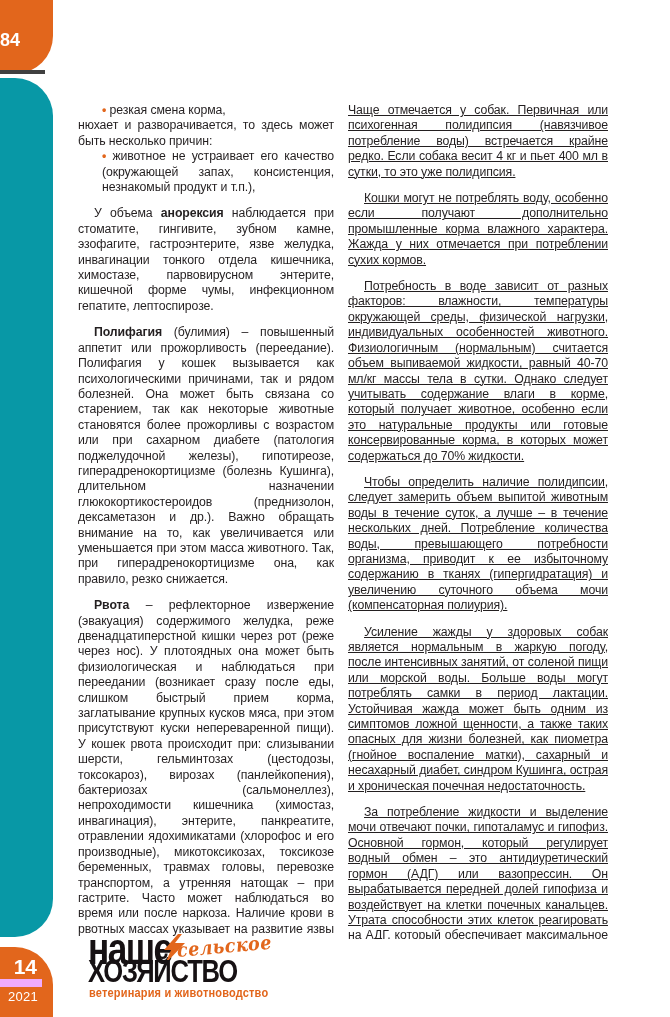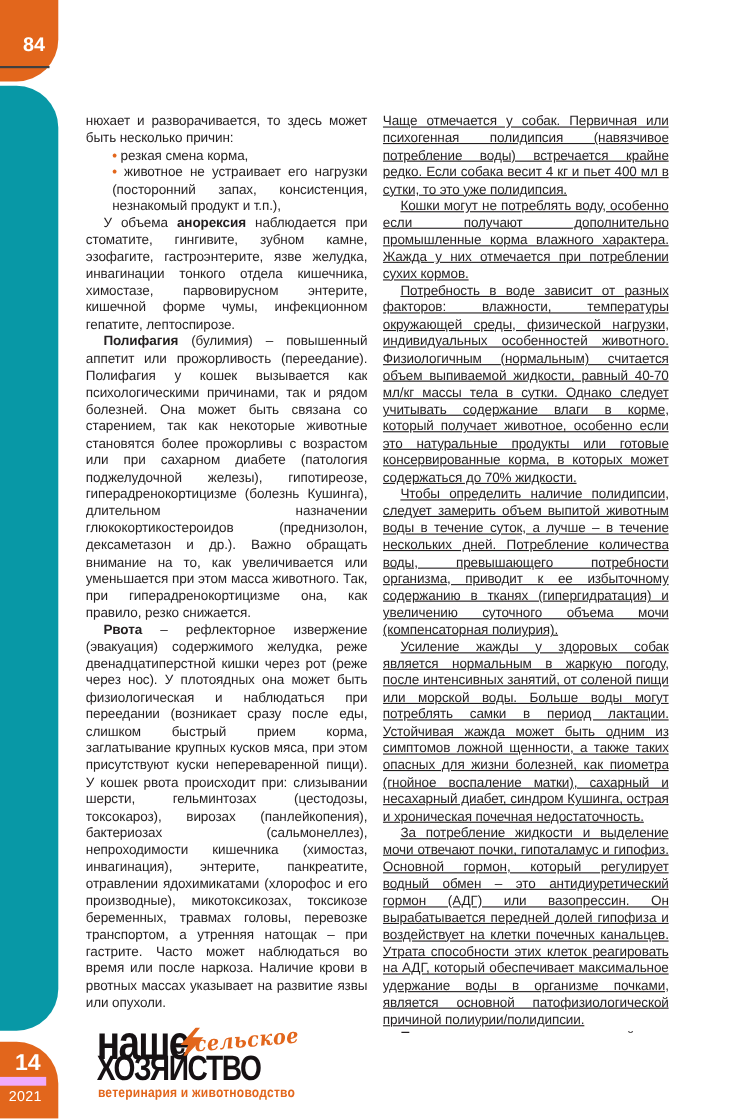--- a/index.html
+++ b/index.html
@@ -11,22 +11,22 @@
   .page{
     position:relative;width:670px;height:1017px;background:#ffffff;
     font-family:"Liberation Sans", sans-serif;overflow:hidden;
   }
   
   .tab-top{
     position:absolute;left:0;top:0;width:53px;height:74px;
     background:var(--orange);border-bottom-right-radius:38px;
   }
   .pagenum-wrap{
-    position:absolute;left:0;top:31px;width:41px;text-align:right;
-    color:#fff;border-bottom:2px solid #404040;padding:0 4px 9px 0;
+    position:absolute;left:0;top:31px;width:41px;text-align:left;
+    color:#fff;border-bottom:4px solid #404040;padding:0 4px 20px 0;
   }
   .pagenum{font-size:18px;font-weight:bold;line-height:1.05;}
   .teal-bar{
     position:absolute;left:0;top:78px;width:53px;height:859px;
     background:var(--teal);
     border-top-right-radius:38px;border-bottom-right-radius:38px;
   }
   .tab-bottom{
     position:absolute;left:0;top:947px;width:53px;height:70px;
     background:var(--orange);border-top-right-radius:38px;
@@ -43,21 +43,21 @@
 
   
   .col{
     position:absolute;top:103px;height:836px;overflow:hidden;
     color:var(--body_text);font-size:12.3px;line-height:15.4px;
     letter-spacing:-0.1px;text-align:justify;
   }
   .col-left{left:78px;width:256px;}
   .col-right{left:348px;width:260px;text-decoration:underline;}
   .para{margin:0;}
-  .para.indent{text-indent:16px;}
+  .para.indent{text-indent:16px;margin-top:11px;}
   .para.bullet{padding-left:24px;}
   .para.bullet::before{content:"\2022\a0";color:var(--orange);font-weight:bold;}
   .para strong{font-weight:bold;}
 
   
   .logo{position:absolute;left:88px;top:934px;width:180px;height:66px;}
   .logo>div{position:absolute;white-space:nowrap;}
   .logo-nashe{
     left:0;top:1px;color:#161113;font-size:44px;font-weight:bold;line-height:0.62;
     letter-spacing:-2px;transform:scaleX(0.80);transform-origin:left top;
@@ -92,23 +92,23 @@
 
   <div class="tab-bottom">
     <div class="issue-wrap">
       <div class="issue-num">14</div>
       <div class="issue-year">2021</div>
     </div>
   </div>
 
 
   <div id="col-left" class="col col-left">
+      <p class="para bullet"><span>резкая смена корма,</span></p>
       <p class="para plain"><span>нюхает и разворачивается, то здесь может быть несколько причин:</span></p>
-      <p class="para bullet"><span>резкая смена корма,</span></p>
-      <p class="para bullet"><span>животное не устраивает его нагрузки (посторонний запах, консистенция, незнакомый продукт и т.п.),</span></p>
+      <p class="para bullet"><span>животное не устраивает его качество (окружающей запах, консистенция, незнакомый продукт и т.п.),</span></p>
       <p class="para indent"><span>У объема </span><strong>анорексия</strong><span> наблюдается при стоматите, гингивите, зубном камне, эзофагите, гастроэнтерите, язве желудка, инвагинации тонкого отдела кишечника, химостазе, парвовирусном энтерите, кишечной форме чумы, инфекционном гепатите, лептоспирозе.</span></p>
       <p class="para indent"><strong>Полифагия</strong><span> (булимия) – повышенный аппетит или прожорливость (переедание). Полифагия у кошек вызывается как психологическими причинами, так и рядом болезней. Она может быть связана со старением, так как некоторые животные становятся более прожорливы с возрастом или при сахарном диабете (патология поджелудочной железы), гипотиреозе, гиперадренокортицизме (болезнь Кушинга), длительном назначении глюкокортикостероидов (преднизолон, дексаметазон и др.). Важно обращать внимание на то, как увеличивается или уменьшается при этом масса животного. Так, при гиперадренокортицизме она, как правило, резко снижается.</span></p>
       <p class="para indent"><strong>Рвота</strong><span> – рефлекторное извержение (эвакуация) содержимого желудка, реже двенадцатиперстной кишки через рот (реже через нос). У плотоядных она может быть физиологическая и наблюдаться при переедании (возникает сразу после еды, слишком быстрый прием корма, заглатывание крупных кусков мяса, при этом присутствуют куски непереваренной пищи). У кошек рвота происходит при: слизывании шерсти, гельминтозах (цестодозы, токсокароз), вирозах (панлейкопения), бактериозах (сальмонеллез), непроходимости кишечника (химостаз, инвагинация), энтерите, панкреатите, отравлении ядохимикатами (хлорофос и его производные), микотоксикозах, токсикозе беременных, травмах головы, перевозке транспортом, а утренняя натощак – при гастрите. Часто может наблюдаться во время или после наркоза. Наличие крови в рвотных массах указывает на развитие язвы или опухоли.</span></p>
     </div>
   <div id="col-right" class="col col-right">
       <p class="para plain"><span>Чаще отмечается у собак. Первичная или психогенная полидипсия (навязчивое потребление воды) встречается крайне редко. Если собака весит 4 кг и пьет 400 мл в сутки, то это уже полидипсия.</span></p>
       <p class="para indent"><span>Кошки могут не потреблять воду, особенно если получают дополнительно промышленные корма влажного характера. Жажда у них отмечается при потреблении сухих кормов.</span></p>
       <p class="para indent"><span>Потребность в воде зависит от разных факторов: влажности, температуры окружающей среды, физической нагрузки, индивидуальных особенностей животного. Физиологичным (нормальным) считается объем выпиваемой жидкости, равный 40-70 мл/кг массы тела в сутки. Однако следует учитывать содержание влаги в корме, который получает животное, особенно если это натуральные продукты или готовые консервированные корма, в которых может содержаться до 70% жидкости.</span></p>
       <p class="para indent"><span>Чтобы определить наличие полидипсии, следует замерить объем выпитой животным воды в течение суток, а лучше – в течение нескольких дней. Потребление количества воды, превышающего потребности организма, приводит к ее избыточному содержанию в тканях (гипергидратация) и увеличению суточного объема мочи (компенсаторная полиурия).</span></p>
       <p class="para indent"><span>Усиление жажды у здоровых собак является нормальным в жаркую погоду, после интенсивных занятий, от соленой пищи или морской воды. Больше воды могут потреблять самки в период лактации. Устойчивая жажда может быть одним из симптомов ложной щенности, а также таких опасных для жизни болезней, как пиометра (гнойное воспаление матки), сахарный и несахарный диабет, синдром Кушинга, острая и хроническая почечная недостаточность.</span></p>

